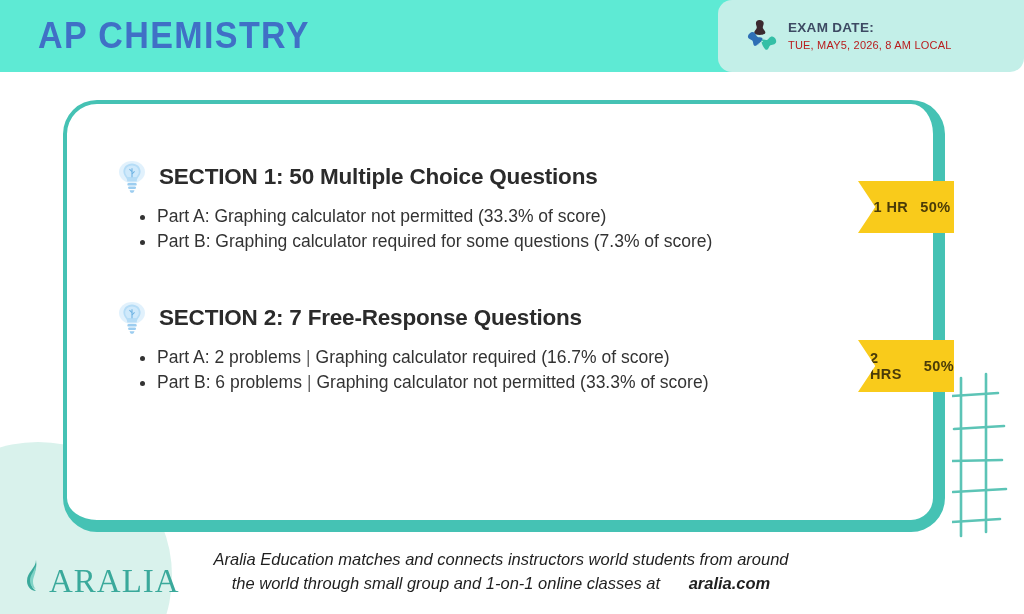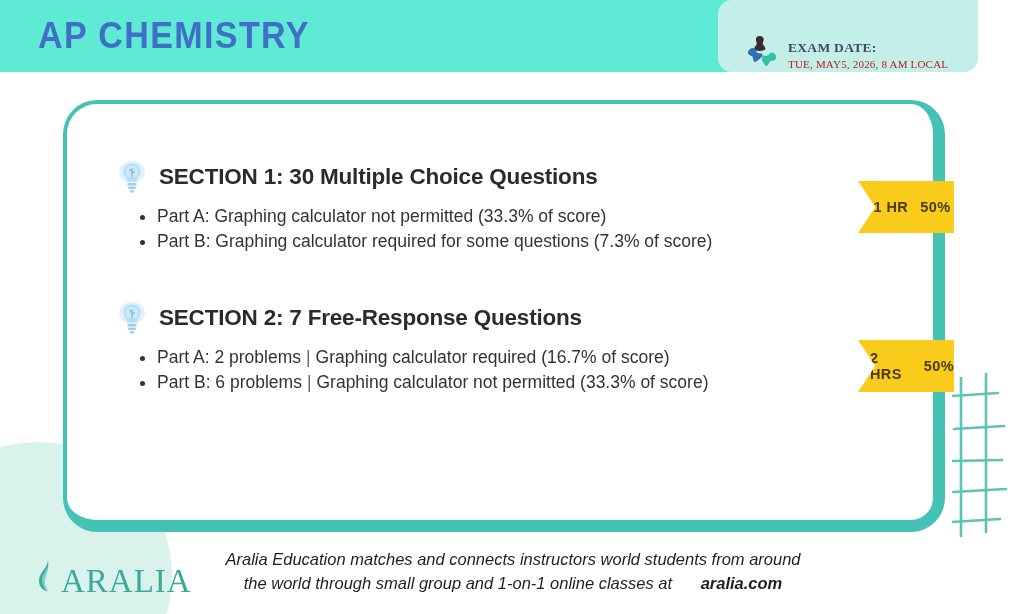--- a/index.html
+++ b/index.html
@@ -38,25 +38,25 @@
     letter-spacing:1.5px;
     color:#4070c6;
     font-family:"Liberation Sans", sans-serif;
     transform:scaleX(0.92);
     transform-origin:left center;
     white-space:nowrap;
   }
 
   .date-bar{
     position:absolute;left:718px;top:0;
-    width:260px;height:72px;
+    width:306px;height:72px;
     background:#c3efe8;
     border-radius:14px 0 14px 14px;
     z-index:3;
-    display:flex;align-items:flex-end;font-family:Liberation Serif, serif;
+    display:flex;align-items:center;
   }
   .pin-icon{
     width:44px;height:40px;
     margin-left:20px;margin-right:6px;
     flex:0 0 auto;
   }
   .date-text{line-height:1.35;}
   .date-label{
     font-size:13.5px;font-weight:bold;color:#3d4a63;letter-spacing:.3px;
   }
@@ -128,21 +128,21 @@
   }
   .ribbon span{
     font-size:14.5px;font-weight:bold;color:#4a3b08;letter-spacing:.4px;
     padding-left:12px;
   }
   .ribbon-1{left:858px;top:181px;}
   .ribbon-2{left:858px;top:340px;}
 
   
   .footer{
-    position:absolute;left:12px;bottom:0;width:872px;height:78px;
+    position:absolute;left:0;bottom:0;width:872px;height:78px;
     z-index:4;
   }
   .logo{
     position:absolute;left:22px;bottom:16px;
     display:flex;align-items:flex-end;gap:1px;
   }
   .logo-mark{width:26px;height:40px;}
   .logo-text{
     font-family:"Liberation Serif", serif;
     font-size:33px;letter-spacing:1px;color:#3aa99b;
@@ -206,21 +206,21 @@
           <svg class="bulb-icon" viewBox="0 0 32 34">
             <ellipse cx="15" cy="12" rx="13" ry="11" fill="#d7ecfb" opacity=".75"></ellipse>
             <path d="M15 3.5c5 0 8.6 3.6 8.6 8.1 0 3.1-1.8 4.8-2.9 6.5 -.8 1.3-.9 2.3-.9 3.4h-9.6c0-1.1-.1-2.1-.9-3.4C8.2 16.4 6.4 14.7 6.4 11.6 6.4 7.1 10 3.5 15 3.5z" fill="#b5dcf6"></path>
             <path d="M15 5.4c3.9 0 6.8 2.8 6.8 6.3 0 2.5-1.5 3.9-2.4 5.3H10.6c-.9-1.4-2.4-2.8-2.4-5.3C8.2 8.2 11.1 5.4 15 5.4z" fill="#cfe9fb"></path>
             <rect x="10.4" y="23" width="9.3" height="2.6" rx="1.2" fill="#9ccdf0"></rect>
             <rect x="11.1" y="26.4" width="7.9" height="2.5" rx="1.2" fill="#9ccdf0"></rect>
             <path d="M12.6 30.2h4.9c-.4 1.7-1.2 2.6-2.5 2.6 -1.3 0-2.1-.9-2.4-2.6z" fill="#9ccdf0"></path>
             <path d="M15 8.2v9" stroke="#6fb3e3" stroke-width="1.1" fill="none"></path>
             <path d="M15 11.6l-2.6-2.4M15 13.8l2.6-2.4" stroke="#6fb3e3" stroke-width="1.1" fill="none"></path>
           </svg>
-          <div class="section-title">SECTION 1: 30 Multiple Choice Questions</div>
+          <div class="section-title">SECTION 1: 50 Multiple Choice Questions</div>
         </div>
         <ul class="bullets">
           <li>
             <span>Part A: Graphing calculator not permitted (33.3% of score)</span>
           </li>
           <li>
             <span>Part B: Graphing calculator required for some questions (7.3% of score)</span>
           </li>
         </ul>
       </div>

